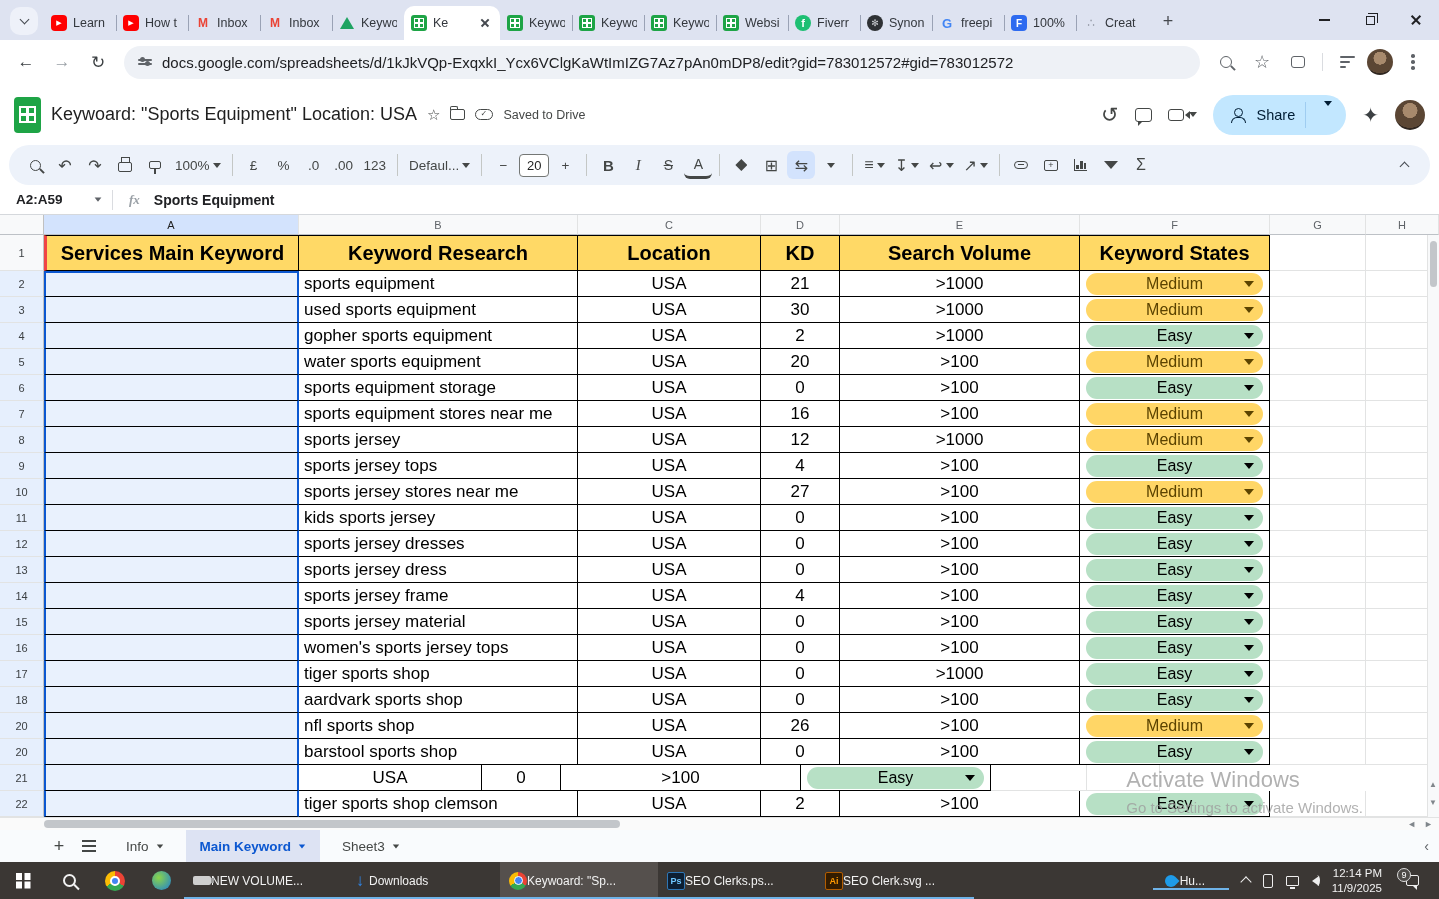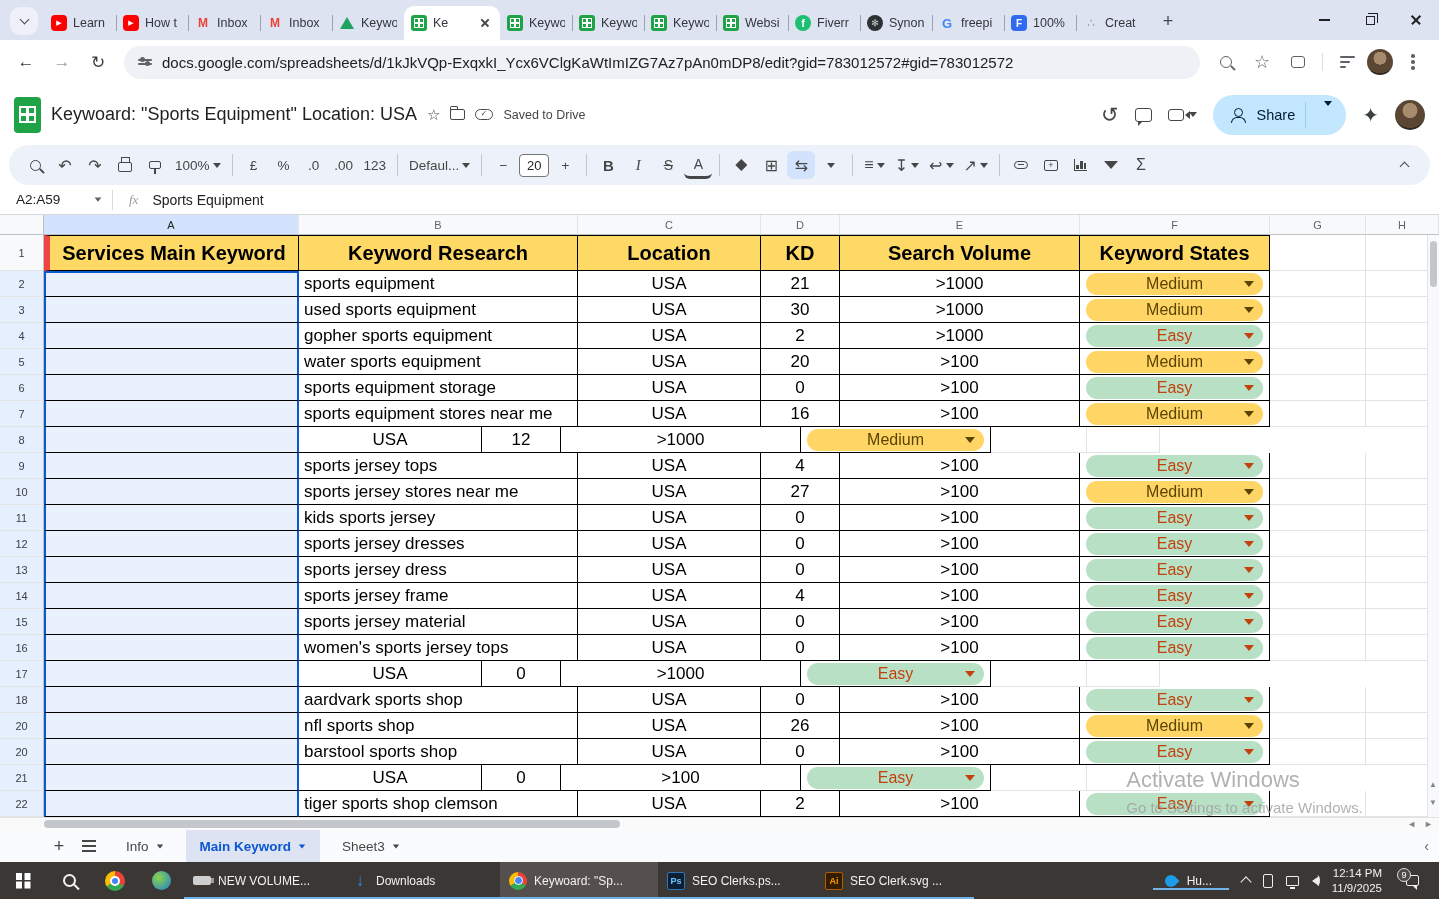--- a/index.html
+++ b/index.html
@@ -125,21 +125,21 @@
   .fill-g { width:12px; height:12px; background:#444746; clip-path:polygon(50% 0,100% 50%,50% 100%,0 50%); }
   .link-g { width:14px; height:8px; border:1.7px solid #444746; border-radius:4px; position:relative; }
   .link-g::after { content:""; position:absolute; left:3px; top:1.5px; width:6px; height:1.7px; background:#444746; }
   .cmtadd-g { width:14px; height:11px; border:1.7px solid #444746; border-radius:2px; display:flex; align-items:center; justify-content:center; font-size:9px; }
   .chart-g { width:13px; height:12px; border-left:1.7px solid #444746; border-bottom:1.7px solid #444746; display:flex; align-items:flex-end; gap:1.5px; padding:0 1px 1px; }
   .chart-g i { width:2.5px; background:#444746; } .chart-g i:nth-child(1){height:4px;} .chart-g i:nth-child(2){height:8px;} .chart-g i:nth-child(3){height:6px;}
   .funnel-g { width:0; height:0; border-left:7px solid transparent; border-right:7px solid transparent; border-top:8px solid #444746; position:relative; }
   .collapse { margin-left:auto; }
 
   
-  .fbar { height:30px; background:#fff; border-bottom:1px solid #d5d8dc; display:flex; align-items:center; flex:0 0 auto; }
+  .fbar { height:30px; background:#fff; border-bottom:1px solid #d5d8dc; display:flex; align-items:center; flex:0 0 auto;font-weight:bold; }
   .namebox { width:112px; display:flex; align-items:center; justify-content:space-between; padding:0 10px 0 16px; font-size:13.5px; color:#202124; }
   .namebox .caret-dn { border-top-color:#5f6368; transform:scale(.85); }
   .fdiv { width:1px; height:20px; background:#dadce0; }
   .fx { font-style:italic; font-family:"Liberation Serif", serif; font-size:13px; color:#9aa0a6; margin:0 14px 0 16px; }
   .fcontent { font-size:14px; color:#202124; }
 
   
   .grid { height:602px; position:relative; background:#fff; flex:0 0 auto; overflow:hidden; }
   .ghead { height:20px; display:flex; }
   .hcell { background:#f8f9fa; border-right:1px solid #e2e3e3; border-bottom:1px solid #bdc1c6; display:flex; align-items:center; justify-content:center; font-size:11px; color:#5f6368; }
@@ -151,30 +151,30 @@
   .ce { width:240px; flex:0 0 240px; } .cf { width:190px; flex:0 0 190px; }
   .cg { width:96px; flex:0 0 96px; } .chh { width:73px; flex:0 0 73px; }
   .grow { display:flex; height:26px; }
   .grow.r1 { height:36px; }
   .gut { background:#f8f9fa; border-right:1px solid #c0c0c0; border-bottom:1px solid #e2e3e3; display:flex; align-items:center; justify-content:center; font-size:11px; color:#3c4043; }
   .gut.sel { background:#e6effd; }
   .cell { display:flex; align-items:center; font-size:17px; color:#000; white-space:nowrap; overflow:hidden; background:#fff; }
   .blk { border-right:1px solid #000; border-bottom:1px solid #000; }
   .lite { border-right:1px solid #e2e3e3; border-bottom:1px solid #e2e3e3; }
   .r1 .cell { background:#ffd966; font-weight:bold; font-size:20px; justify-content:center; border-top:1px solid #000; }
-  .r1 .ca { border-left:6px solid #ef4444; }
+  .r1 .ca { border-left:3px solid #ef4444; }
   .r1 .cg,.r1 .chh { background:#fff; border-top:none; }
   .cell.sela { background:#e9f1fd; border-left:2px solid #0b57d0; border-right:2px solid #0b57d0; border-bottom:1px solid #000; }
   .rows > .grow:first-of-type .sela { border-top:2px solid #0b57d0; }
   .kw { padding-left:5px; }
   .ctr { justify-content:center; }
   .chipcell { justify-content:center; padding:0 6px; }
   .chip { width:100%; height:22px; border-radius:11px; display:flex; align-items:center; justify-content:center; position:relative; font-size:16px; }
   .chip-medium { background:#ffd666; color:#5b4300; }
-  .chip-easy { background:#b7e0c5; color:#c2410c; }
+  .chip-easy { background:#b7e0c5; color:#000000; }
   .chipcaret { position:absolute; right:9px; width:0; height:0; border-left:5px solid transparent; border-right:5px solid transparent; border-top:6px solid currentColor; }
   .vscroll { position:absolute; right:0; top:20px; bottom:0; width:12px; background:#f8f9fa; border-left:1px solid #e2e3e3; }
   .vthumb { position:absolute; right:2px; top:6px; width:7px; height:46px; background:#c3c6ca; border-radius:4px; }
   .vbtn { position:absolute; right:1px; width:10px; height:14px; display:flex; align-items:center; justify-content:center; color:#80868b; font-size:8px; }
   .vbtn.up { bottom:26px; } .vbtn.dn { bottom:8px; }
   .wm { position:absolute; right:76px; top:552px; text-align:left; color:#9e9e9e; opacity:.8; pointer-events:none; }
   .wm1 { font-size:22px; }
   .wm2 { font-size:15px; margin-top:6px; }
 
   
@@ -196,21 +196,21 @@
   
   .taskbar { height:37px; background:#3b3734; display:flex; align-items:stretch; flex:0 0 auto; color:#fff; }
   .tkicon { width:46px; display:flex; align-items:center; justify-content:center; }
   .win-g { position:relative; width:15px; height:15px; }
   .win-g::before { content:""; position:absolute; width:6.5px; height:6.5px; background:#fff; box-shadow:8.5px 0 #fff, 0 8.5px #fff, 8.5px 8.5px #fff; }
   .tksearch { width:13px; height:13px; border:2px solid #f2f2f2; border-radius:50%; position:relative; }
   .tksearch::after { content:""; position:absolute; width:7px; height:2px; background:#f2f2f2; right:-6px; bottom:-3px; transform:rotate(45deg); }
   .chrome-g { width:20px; height:20px; border-radius:50%; background:conic-gradient(#ea4335 0 33%, #34a853 0 66%, #fbbc05 0 100%); position:relative; }
   .chrome-g::after { content:""; position:absolute; left:5px; top:5px; width:10px; height:10px; border-radius:50%; background:#4285f4; border:2px solid #fff; box-sizing:border-box; }
   .idm-g { width:19px; height:19px; border-radius:50%; background:radial-gradient(circle at 35% 35%, #8bd549, #1c7dd4); }
-  .tbtn { width:158px; display:flex; align-items:center; gap:7px; padding:0 9px; box-shadow:inset 0 -2px 0 #6fb3e8; overflow:hidden; }
+  .tbtn { width:158px; display:flex; align-items:center; padding:0 9px; box-shadow:inset 0 -2px 0 #6fb3e8; overflow:hidden; }
   .tbtn.active { background:#55504d; }
   .tbtn.sm { width:76px; }
   .tklbl { font-size:12px; color:#f2f2f2; white-space:nowrap; overflow:hidden; }
   .tkic { width:18px; height:18px; flex:0 0 18px; display:flex; align-items:center; justify-content:center; font-size:9px; font-weight:bold; }
   .ic-usb { width:16px; height:9px; background:#cfcfcf; border-radius:2px; position:relative; }
   .ic-usb::before { content:""; position:absolute; right:-3px; top:2px; width:3px; height:5px; background:#9b9b9b; }
   .ic-downloads::before { content:"↓"; color:#2f86e8; font-size:17px; font-weight:bold; }
   .ic-chrome { border-radius:50%; background:conic-gradient(#ea4335 0 33%, #34a853 0 66%, #fbbc05 0 100%); position:relative; }
   .ic-chrome::after { content:""; position:absolute; left:4.5px; top:4.5px; width:9px; height:9px; border-radius:50%; background:#4285f4; border:1.6px solid #fff; box-sizing:border-box; }
   .ic-word { background:#2b579a; border-radius:2px; color:#fff; }
@@ -631,20 +631,21 @@
               <span class="chipcaret"></span>
             </div>
           </div>
           <div class="cell cg lite"></div>
           <div class="cell chh lite"></div>
         </div>
 
         <div class="grow">
           <div class="gut c-gut sel">8</div>
           <div class="cell ca sela"></div>
+          <div class="cell cb blk kw">sports jersey</div>
           <div class="cell cc blk ctr">USA</div>
           <div class="cell cd blk ctr">12</div>
           <div class="cell ce blk ctr">&gt;1000</div>
           <div class="cell cf blk chipcell">
             <div class="chip chip-medium">
               <span>Medium</span>
               <span class="chipcaret"></span>
             </div>
           </div>
           <div class="cell cg lite"></div>
@@ -783,20 +784,21 @@
               <span class="chipcaret"></span>
             </div>
           </div>
           <div class="cell cg lite"></div>
           <div class="cell chh lite"></div>
         </div>
 
         <div class="grow">
           <div class="gut c-gut sel">17</div>
           <div class="cell ca sela"></div>
+          <div class="cell cb blk kw">tiger sports shop</div>
           <div class="cell cc blk ctr">USA</div>
           <div class="cell cd blk ctr">0</div>
           <div class="cell ce blk ctr">&gt;1000</div>
           <div class="cell cf blk chipcell">
             <div class="chip chip-easy">
               <span>Easy</span>
               <span class="chipcaret"></span>
             </div>
           </div>
           <div class="cell cg lite"></div>

